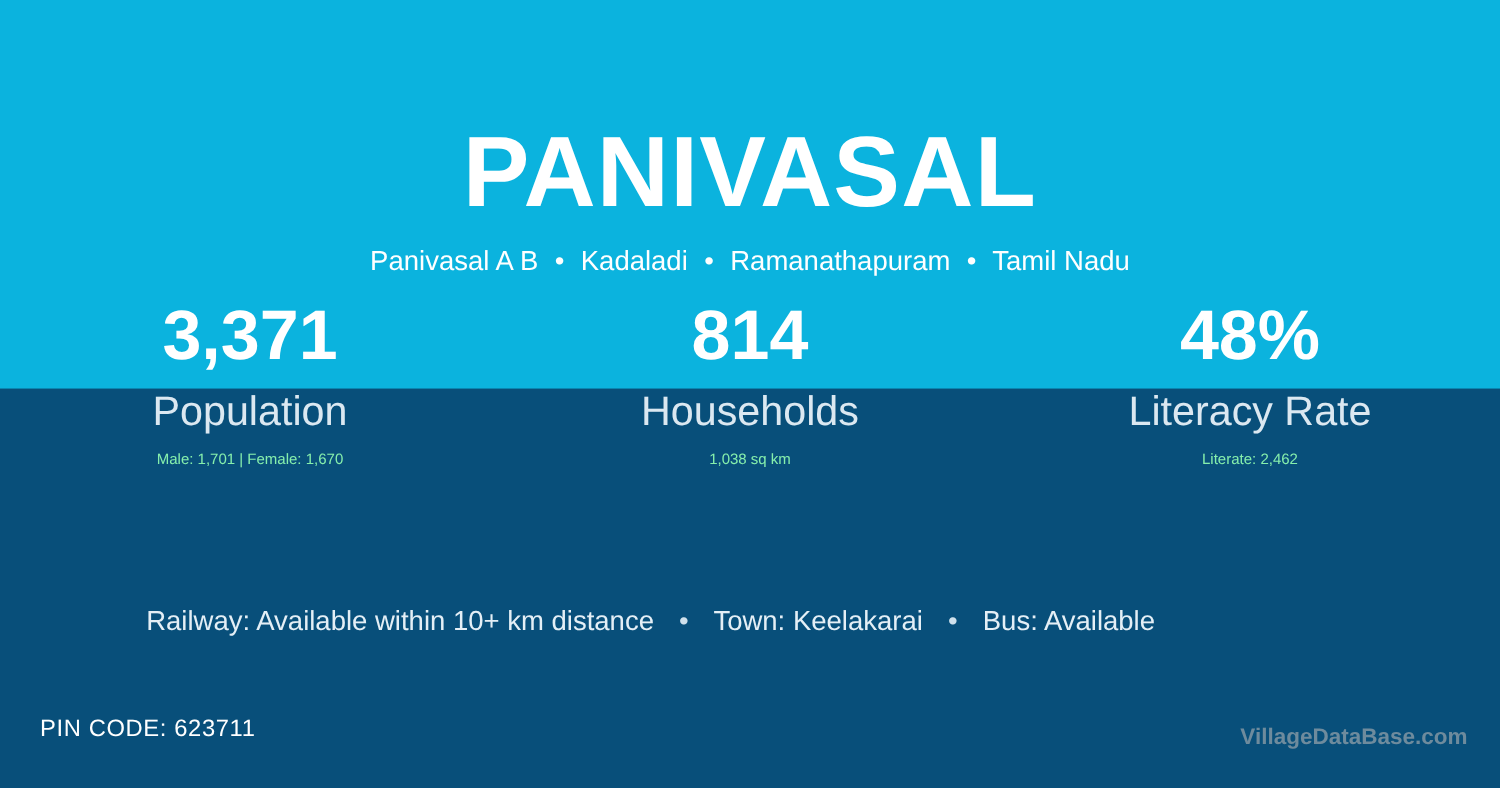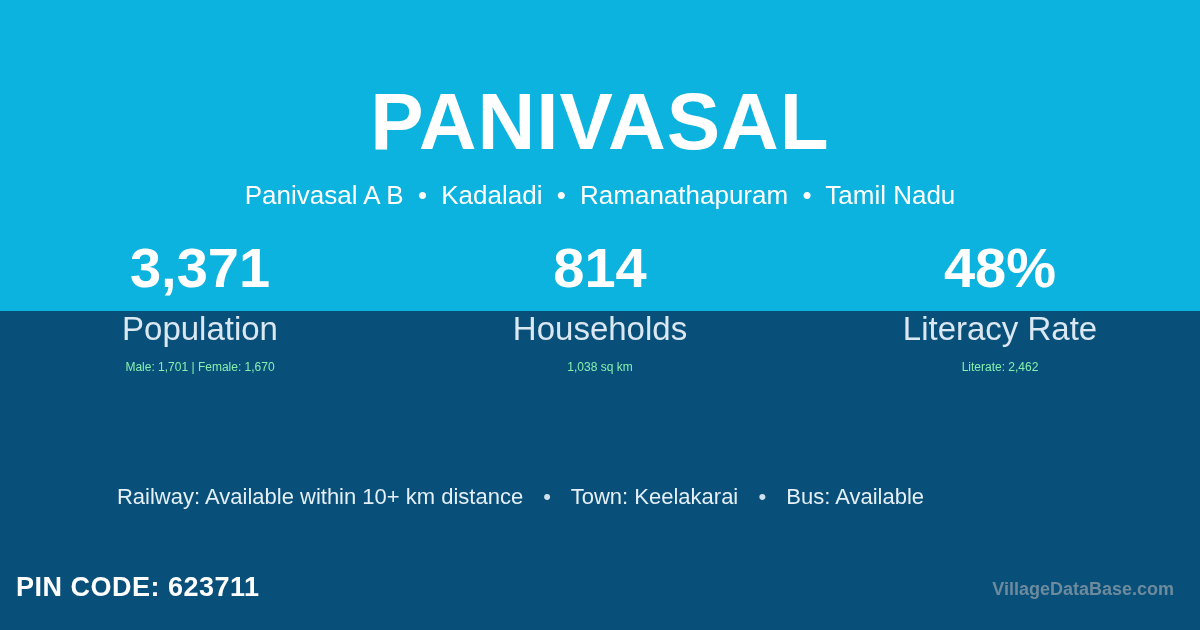--- a/index.html
+++ b/index.html
@@ -30,37 +30,37 @@
     position: absolute;
     left: 0; top: 311px;
     width: 1200px;
     height: 319px;
     background: #084f7a;
   }
 
   
   .header {
     position: absolute;
-    left: 0; top: 0;
+    left: 0; top: 16px;
     width: 1200px;
     text-align: center;
   }
   .title {
     margin: 0;
     padding-top: 82px;
     font-size: 80px;
     font-weight: bold;
     line-height: 1;
     letter-spacing: 1px;
     color: #ffffff;
   }
   .subtitle {
     margin: 0;
     padding-top: 20px;
-    font-size: 26px;
+    font-size: 22px;
     font-weight: normal;
     line-height: 1;
     color: #ffffff;
   }
   .subtitle .sep {
     padding: 0 7px;
     color: #ffffff;
   }
 
   
@@ -114,23 +114,23 @@
 
   
   .footer {
     position: absolute;
     left: 0; top: 568px;
     width: 1200px;
     height: 62px;
   }
   .pin-code {
     position: absolute;
-    left: 16px; top: 6px;
-    font-size: 27px;
-    font-weight: bold;
+    left: 32px; top: 6px;
+    font-size: 19px;
+    font-weight: normal;
     line-height: 1;
     letter-spacing: 0.5px;
     color: #ffffff;
   }
   .brand {
     position: absolute;
     right: 26px; top: 12px;
     font-size: 18px;
     font-weight: bold;
     line-height: 1;

